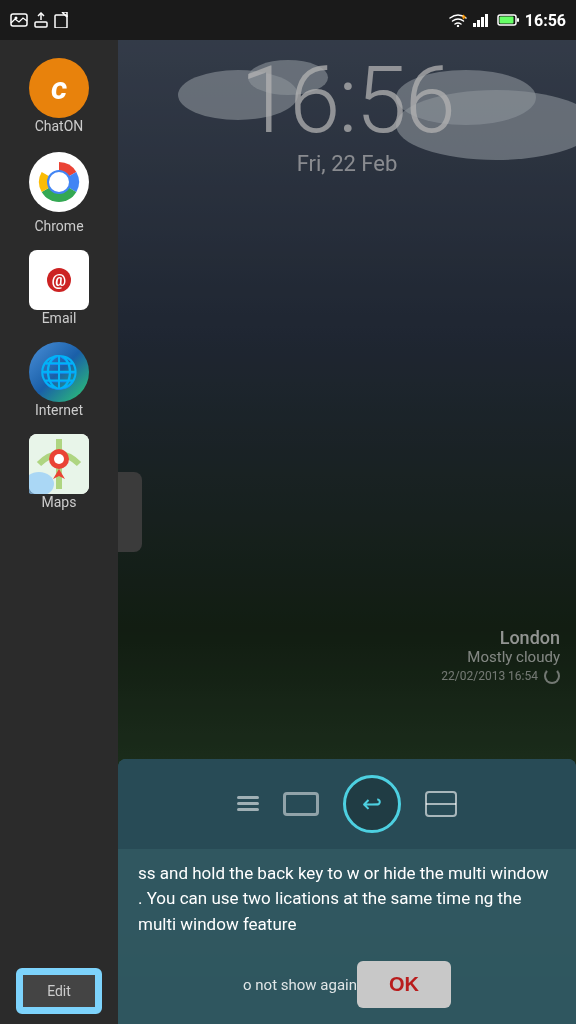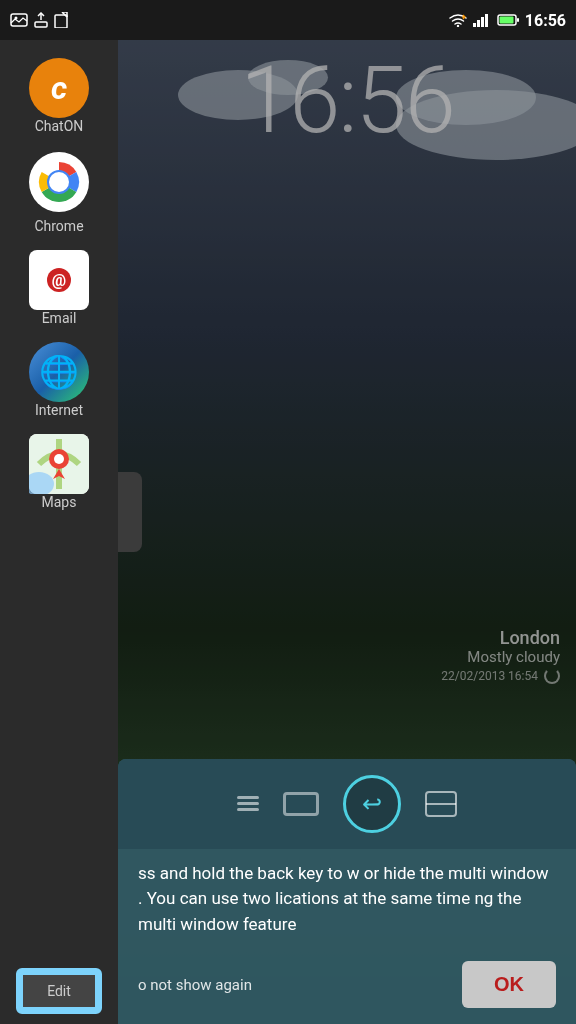--- a/index.html
+++ b/index.html
@@ -322,21 +322,21 @@
 
     .dialog-text {
       padding: 12px 20px 0 20px;
       font-size: 17px;
       line-height: 1.5;
       color: #fff;
     }
 
     .dialog-actions {
       display: flex;
-      justify-content: space-between;
+      justify-content: center;
       align-items: center;
       padding: 16px 20px;
       margin-top: 8px;
     }
 
     .do-not-show {
       font-size: 15px;
       color: rgba(255,255,255,0.85);
     }
 
@@ -429,20 +429,21 @@
   <div class="cloud" style="width:120px;height:50px;top:30px;left:60px;"></div>
   <div class="cloud" style="width:80px;height:35px;top:20px;left:130px;border-radius:50%;"></div>
   <div class="cloud" style="width:200px;height:70px;top:50px;right:-20px;"></div>
   <div class="cloud" style="width:140px;height:55px;top:30px;right:40px;"></div>
 </div>
 
 <div class="grass"></div>
 
 <div class="lock-clock">
   <div class="lock-time">16:56</div>
+  <div class="lock-date">Fri, 22 Feb</div>
 </div>
 
 <div class="weather-info">
   <div class="weather-city">London</div>
   <div class="weather-desc">Mostly cloudy</div>
   <div class="weather-timestamp">
     <span>22/02/2013 16:54</span>
     <span class="refresh-icon"></span>
   </div>
 </div>

